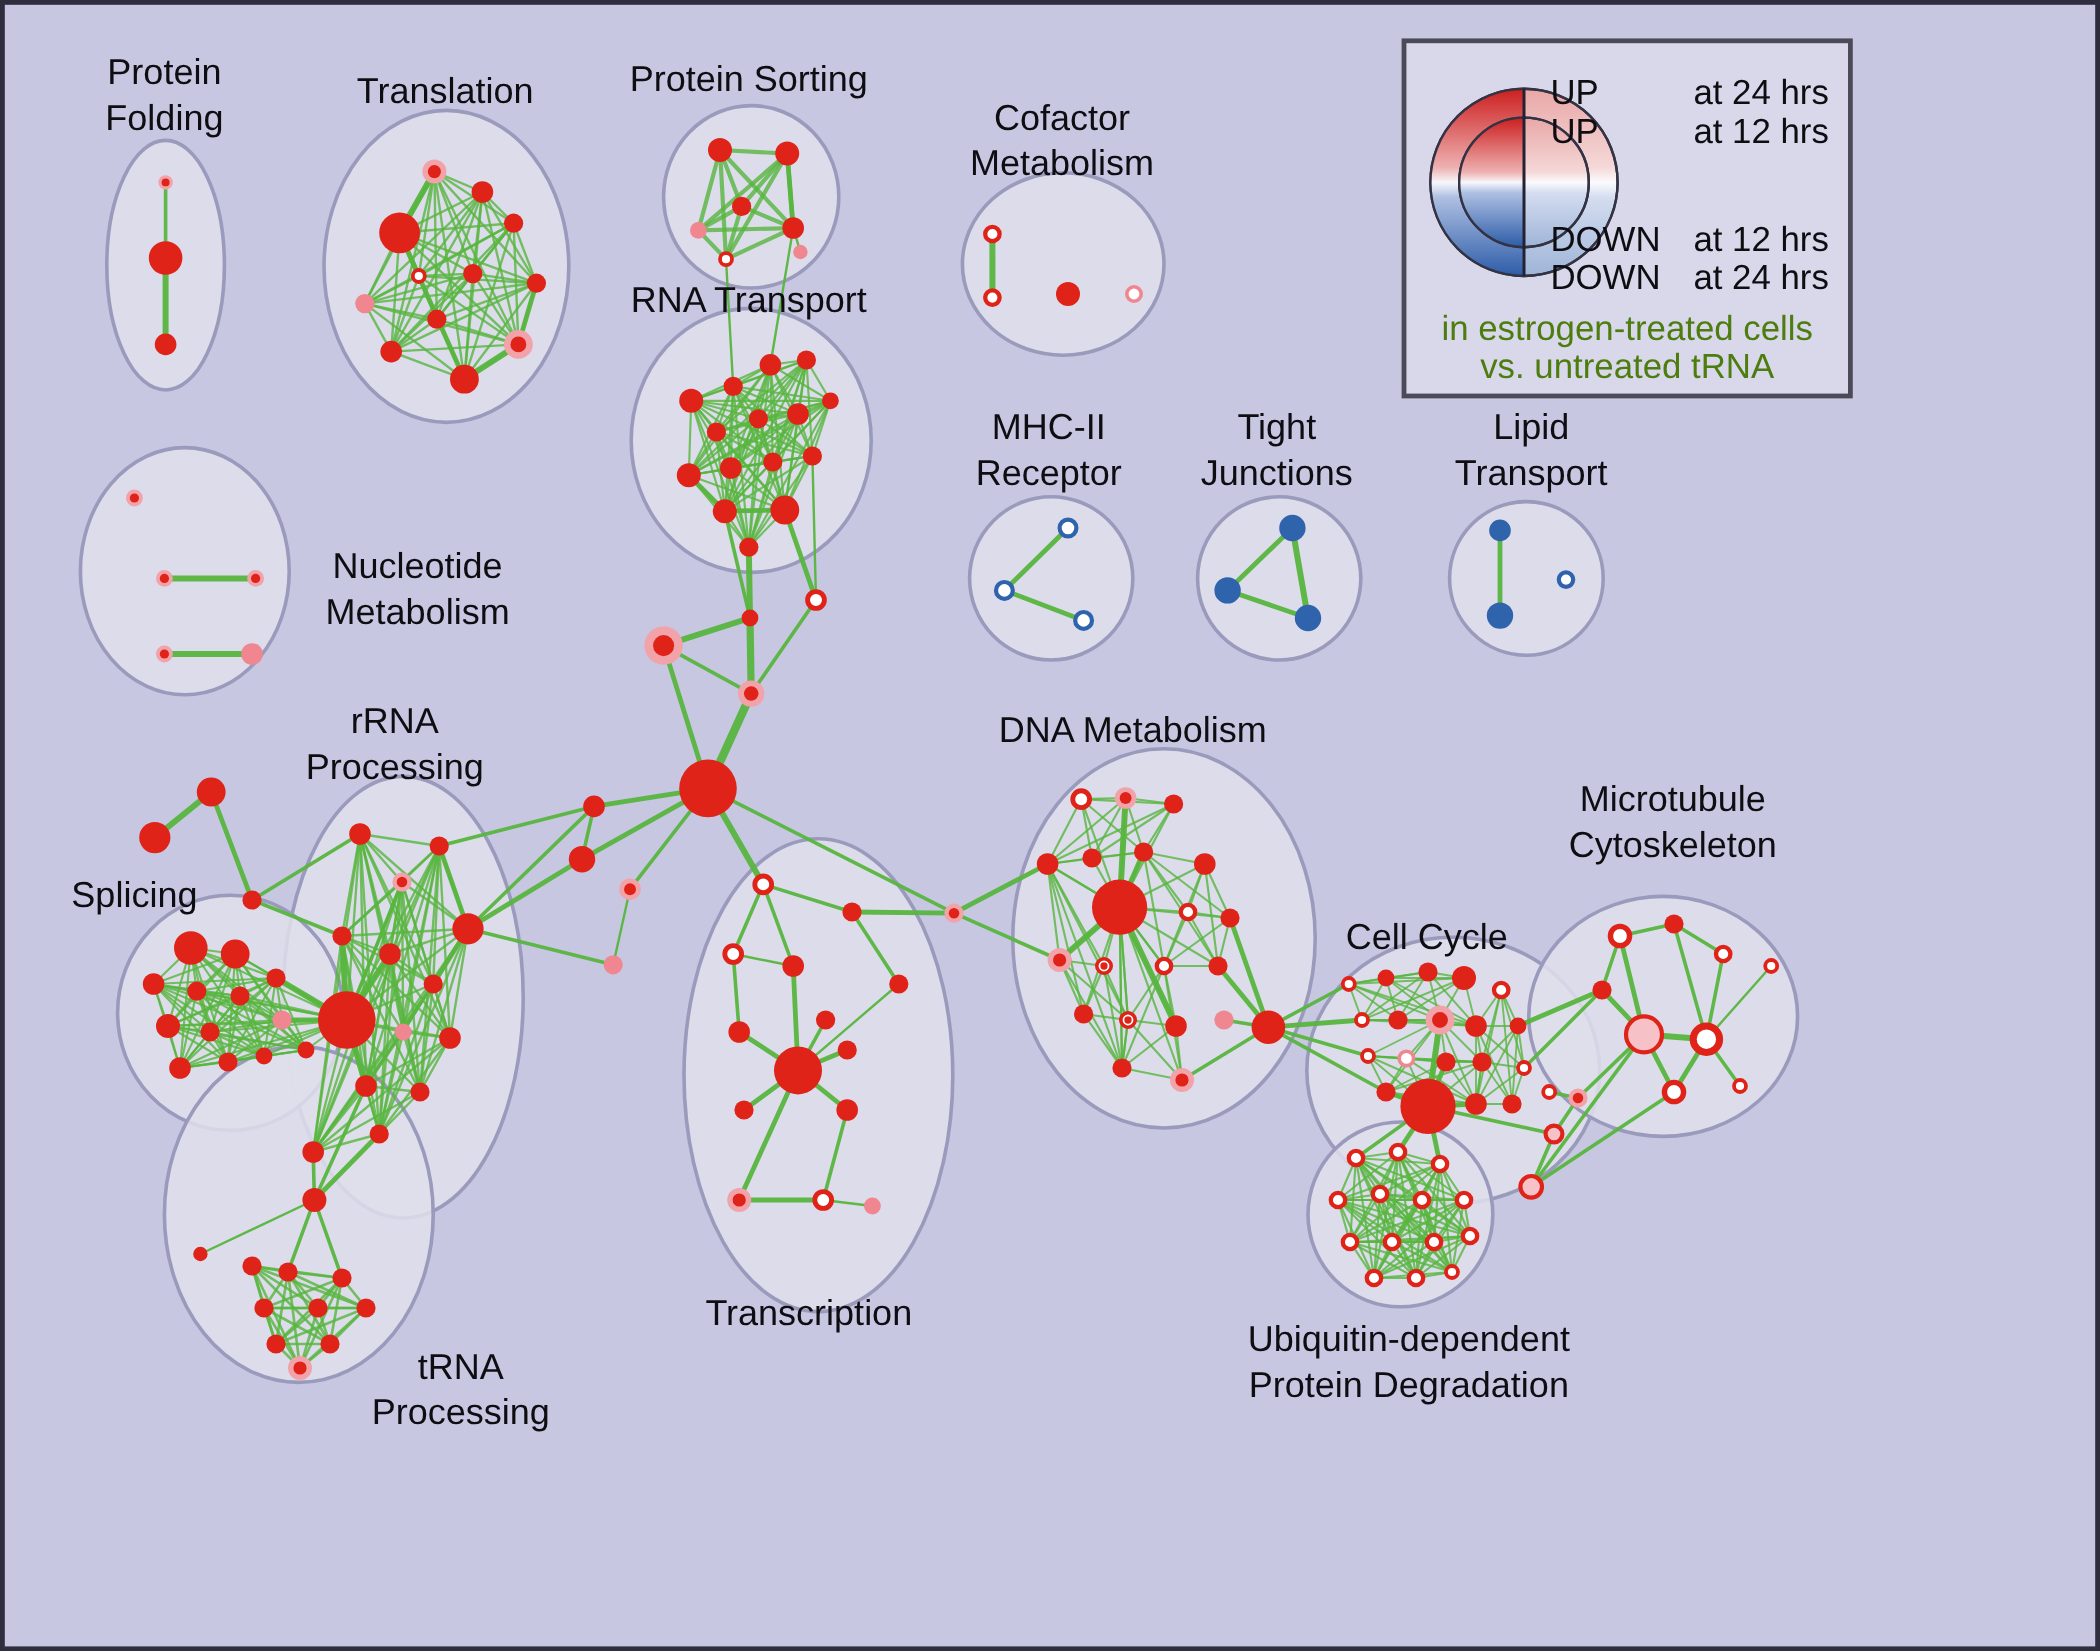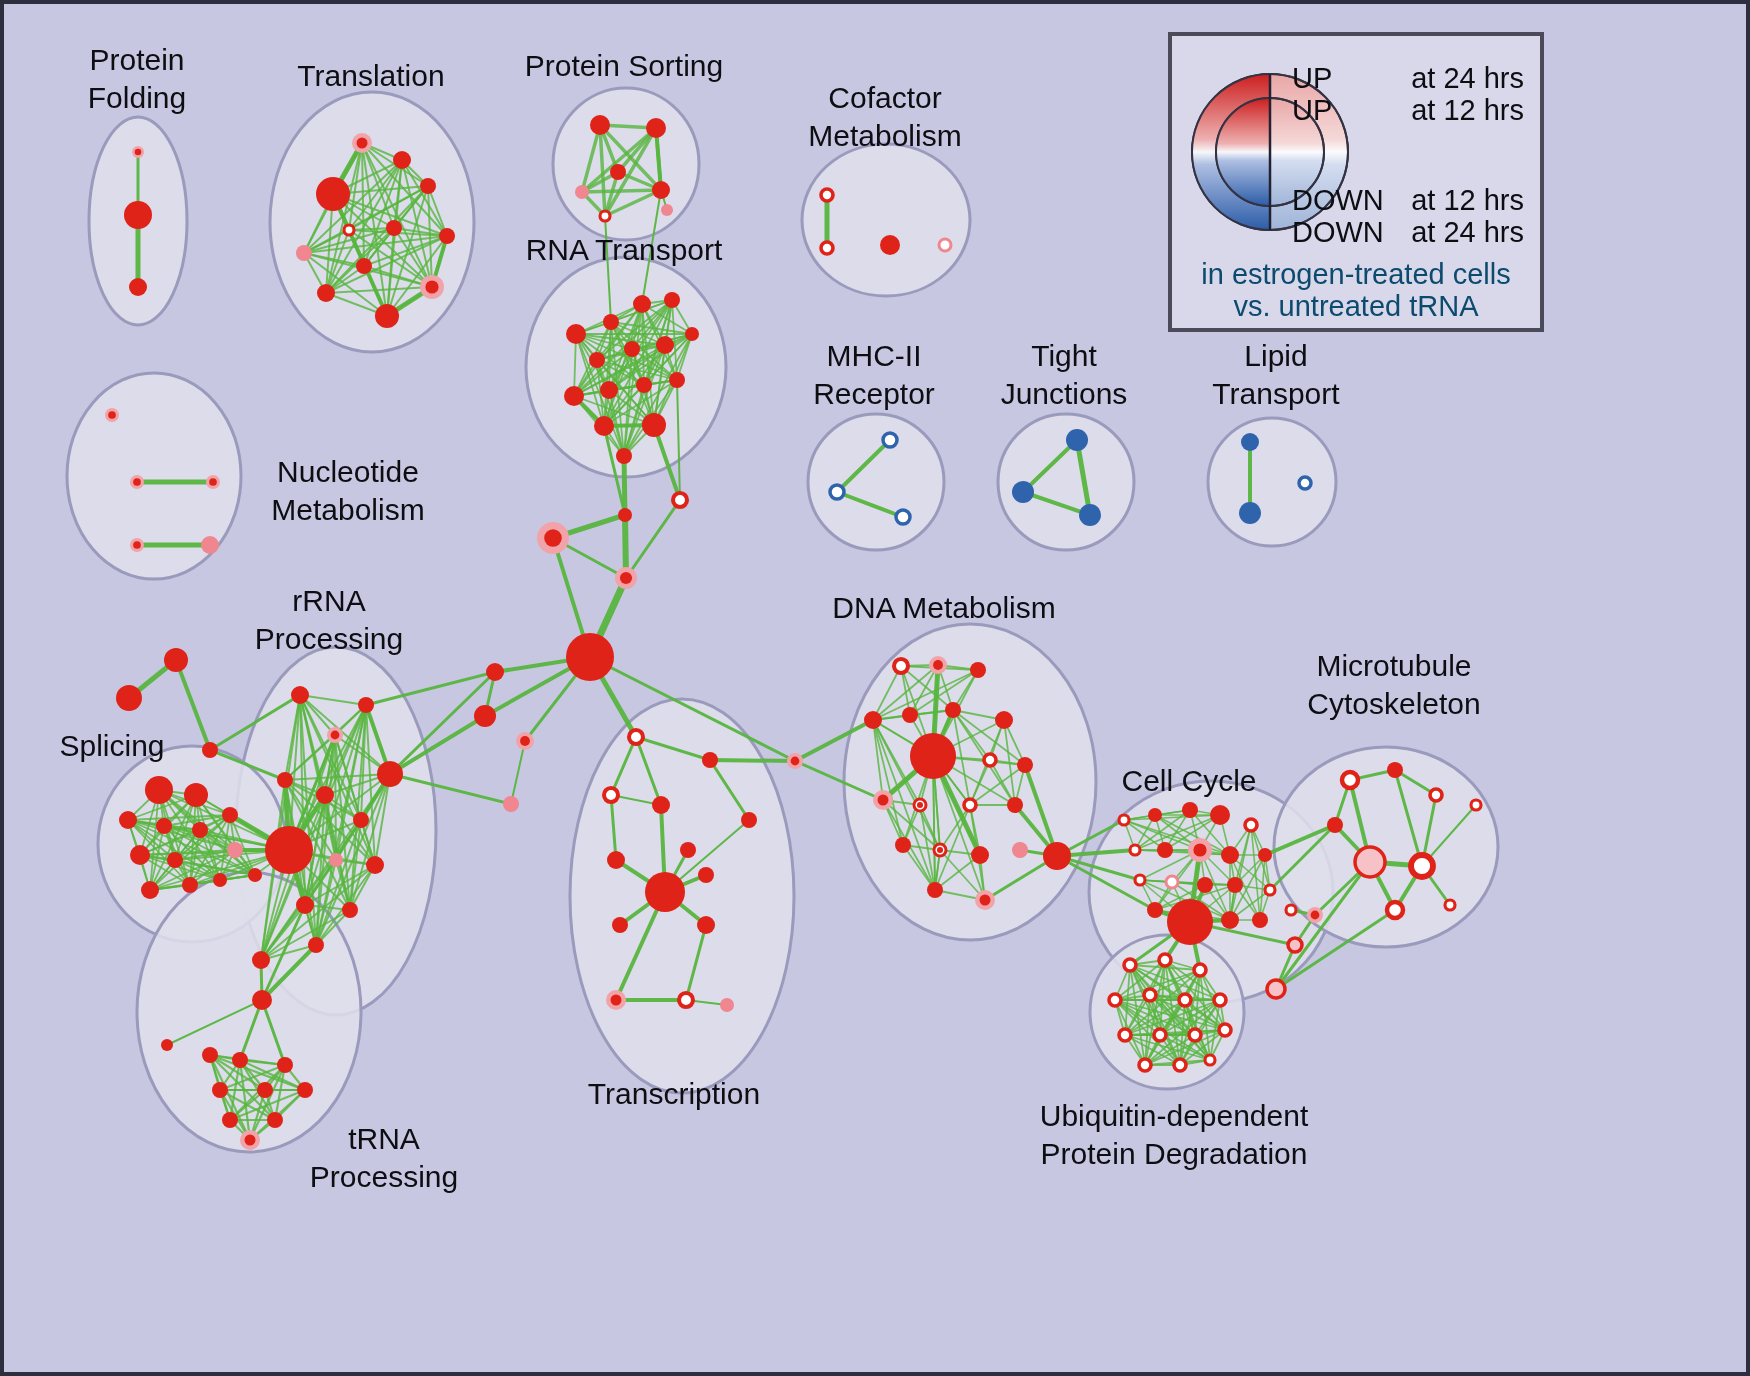--- a/index.html
+++ b/index.html
@@ -25,21 +25,21 @@
   .legend-glyph{position:absolute;left:14px;top:32px;}
   .lg-row{
     position:absolute;left:120px;width:232px;
     display:flex;justify-content:space-between;
     font-size:29px;color:#0d0d12;white-space:nowrap;
   }
   .lg-row .lg-time{text-align:left;}
   .r1{top:26px;} .r2{top:58px;} .r3{top:148px;} .r4{top:180px;}
   .lg-cap{
     position:absolute;left:0;width:100%;
-    text-align:center;font-size:29px;color:#0c4a6e;
+    text-align:center;font-size:29px;color:#4d7c0f;
   }
   .c1{top:222px;} .c2{top:254px;}
 </style>
 </head>
 <body>
 
 <div class="canvas">
 
   <svg id="network" width="1750" height="1376" viewBox="0 0 1750 1376">
       <g>

